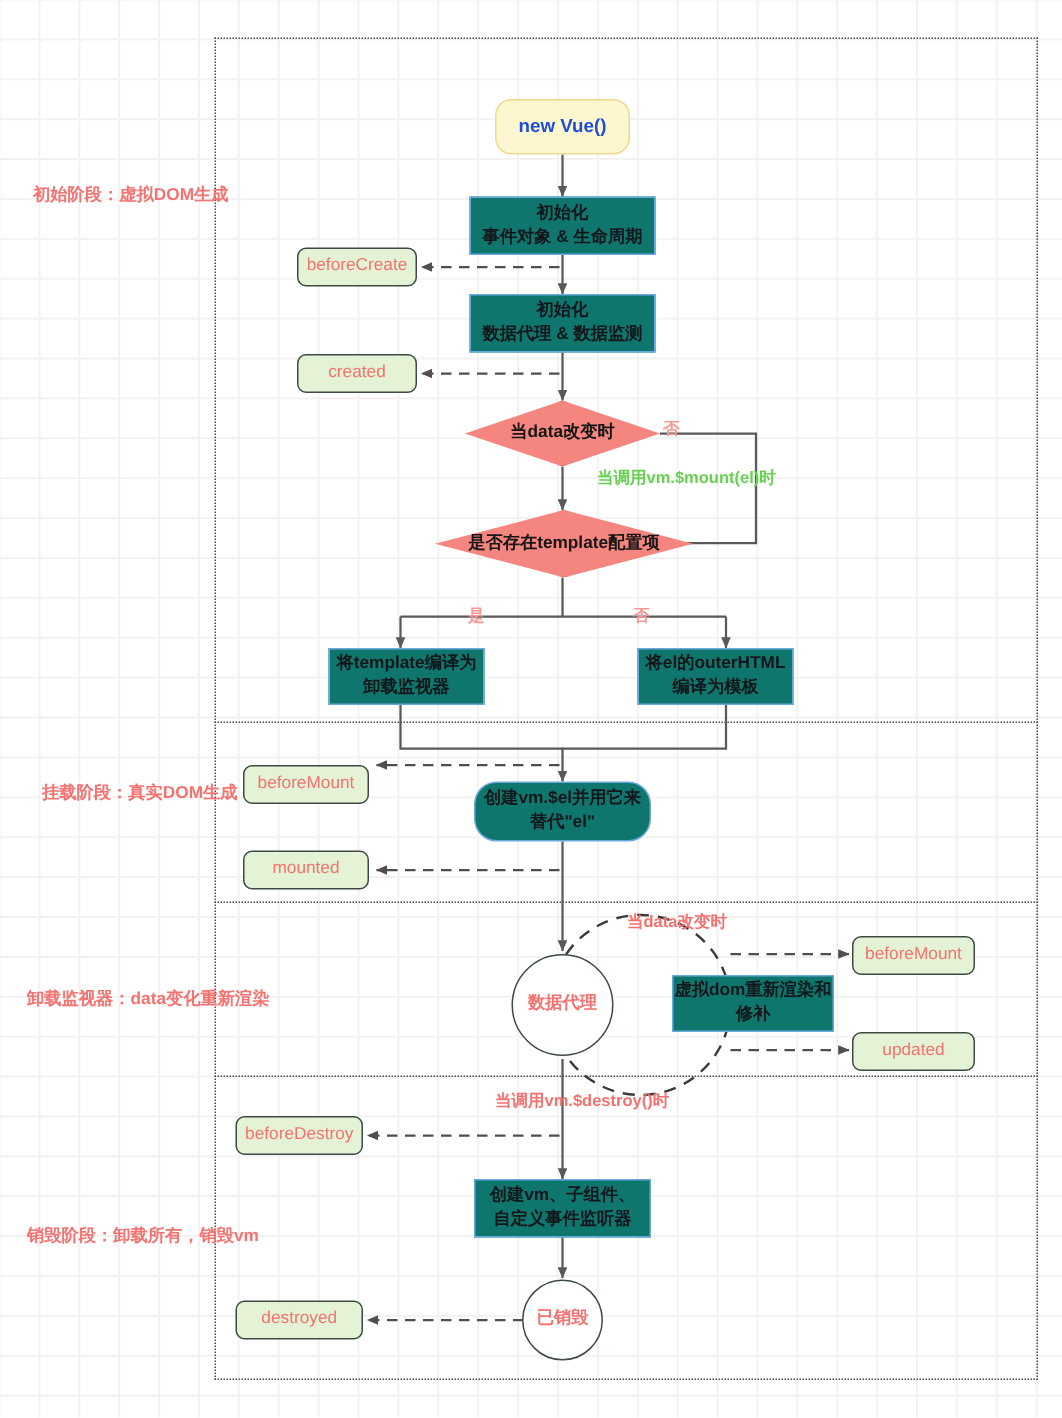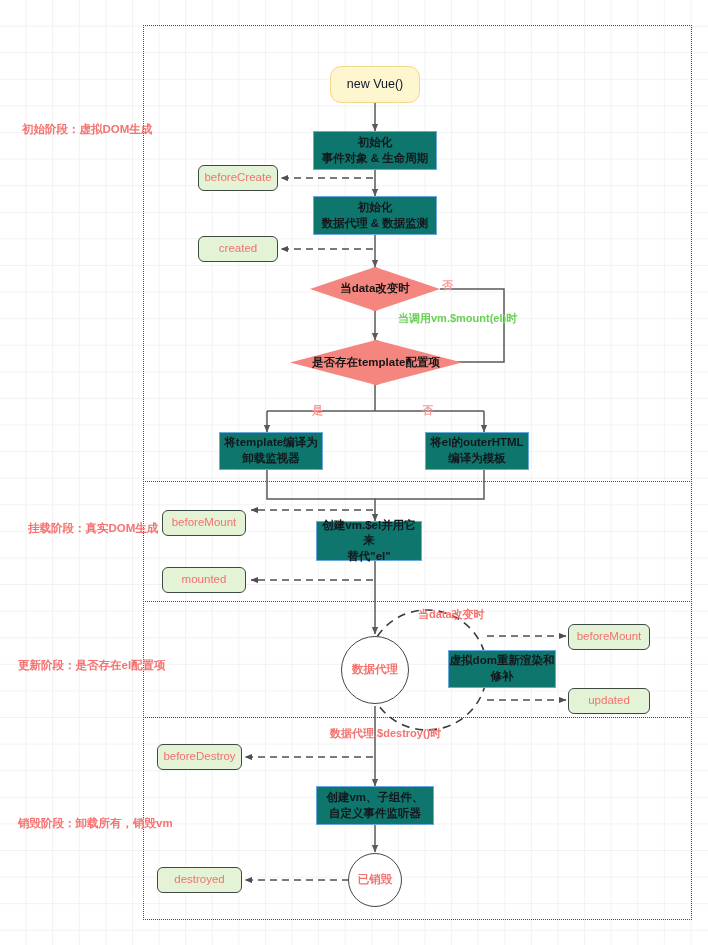--- a/index.html
+++ b/index.html
@@ -21,21 +21,21 @@
     background-position:-1px -1px;
   }
   #svg-layer{position:absolute;left:0;top:0;width:708px;height:945px;pointer-events:none;}
 
   .node{position:absolute;box-sizing:border-box;display:flex;align-items:center;
         justify-content:center;text-align:center;line-height:1.35;}
 
   
   .n-start{
     background:#fdf6cf;border:1.6px solid #f0d98c;border-radius:11px;
-    color:#0f172a;font-weight:normal;font-size:12.5px;
+    color:#1d4ed8;font-weight:bold;font-size:12.5px;
   }
   
   .n-proc{
     background:#0f766e;border:1.3px solid #6aa9dd;
     color:#13171b;font-weight:bold;font-size:11.5px;
   }
   
   .n-hook{
     background:#e4f2d5;border:1.9px solid #3d4a42;border-radius:6px;
     color:#f4726f;font-size:11.5px;font-weight:normal;
@@ -126,21 +126,21 @@
   </g>
 
   <g stroke="#4f4f4f" stroke-width="1.5" fill="none" stroke-dasharray="7,5">
     <path d="M487,636 L566,636" marker-end="url(#ahd)"></path>
     <path d="M487,700 L566,700" marker-end="url(#ahd)"></path>
   </g>
 </svg>
 
 <div class="lbl lbl-phase" style="left:22px;top:122px;">初始阶段：虚拟DOM生成</div>
 <div class="lbl lbl-phase" style="left:28px;top:521px;">挂载阶段：真实DOM生成</div>
-<div class="lbl lbl-phase" style="left:18px;top:658px;">更新阶段：是否存在el配置项</div>
+<div class="lbl lbl-phase" style="left:18px;top:658px;">卸载监视器：data变化重新渲染</div>
 <div class="lbl lbl-phase" style="left:18px;top:816px;">销毁阶段：卸载所有，销毁vm</div>
 
 <div class="node n-start" style="left:330px;top:66px;width:90px;height:37px;">new Vue()</div>
 
 <div class="node n-proc" style="left:313px;top:131px;width:124px;height:39px;white-space:pre-line;">初始化
 事件对象 &amp; 生命周期</div>
 
 <div class="node n-proc" style="left:313px;top:196px;width:124px;height:39px;white-space:pre-line;">初始化
 数据代理 &amp; 数据监测</div>
 
@@ -153,21 +153,21 @@
   <span class="dec-shape"></span>
   <span class="dec-text">是否存在template配置项</span>
 </div>
 
 <div class="node n-proc" style="left:219px;top:432px;width:104px;height:38px;white-space:pre-line;">将template编译为
 卸载监视器</div>
 
 <div class="node n-proc" style="left:425px;top:432px;width:104px;height:38px;white-space:pre-line;">将el的outerHTML
 编译为模板</div>
 
-<div class="node n-proc" style="left:316px;top:521px;width:106px;height:40px;white-space:pre-line;">创建vm.$el并用它来
+<div class="node n-proc" style="left:316px;top:521px;width:118px;height:40px;white-space:pre-line;border-radius:15px;">创建vm.$el并用它来
 替代"el"</div>
 
 <div class="node n-circ" style="left:341px;top:636px;width:68px;height:68px;">数据代理</div>
 
 <div class="node n-proc" style="left:448px;top:650px;width:108px;height:38px;white-space:pre-line;">虚拟dom重新渲染和
 修补</div>
 
 <div class="node n-proc" style="left:316px;top:786px;width:118px;height:39px;white-space:pre-line;">创建vm、子组件、
 自定义事件监听器</div>
 
@@ -180,13 +180,13 @@
 <div class="node n-hook" style="left:568px;top:624px;width:82px;height:26px;">beforeMount</div>
 <div class="node n-hook" style="left:568px;top:688px;width:82px;height:26px;">updated</div>
 <div class="node n-hook" style="left:157px;top:744px;width:85px;height:26px;">beforeDestroy</div>
 <div class="node n-hook" style="left:157px;top:867px;width:85px;height:26px;">destroyed</div>
 
 <div class="lbl lbl-redlight" style="left:442px;top:278px;">否</div>
 <div class="lbl lbl-green" style="left:398px;top:311px;">当调用vm.$mount(el)时</div>
 <div class="lbl lbl-redlight" style="left:312px;top:403px;">是</div>
 <div class="lbl lbl-redlight" style="left:422px;top:403px;">否</div>
 <div class="lbl lbl-red" style="left:418px;top:607px;">当data改变时</div>
-<div class="lbl lbl-red" style="left:330px;top:726px;">数据代理.$destroy()时</div>
+<div class="lbl lbl-red" style="left:330px;top:726px;">当调用vm.$destroy()时</div>
 
 </body></html>

